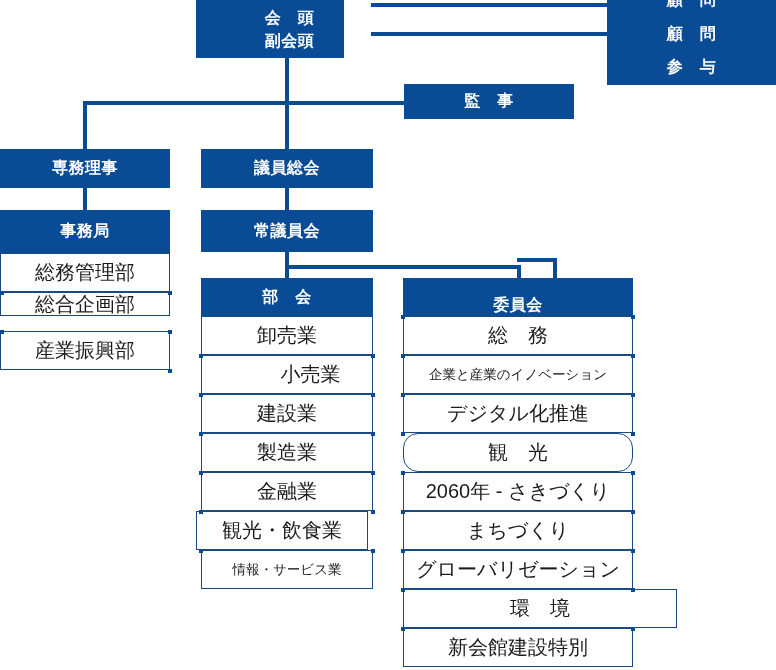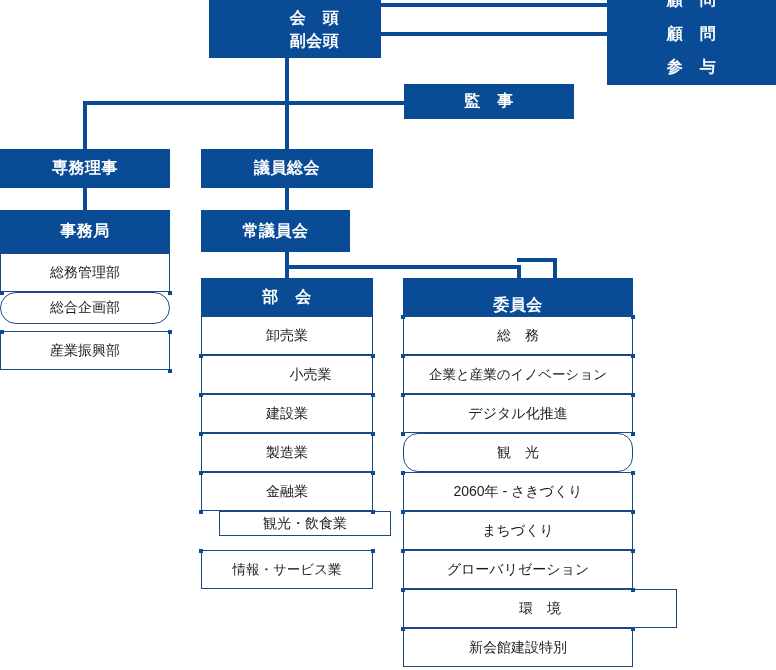--- a/index.html
+++ b/index.html
@@ -37,21 +37,21 @@
     letter-spacing: 0.5px;
   }
   .node.filled.two-line {
     flex-direction: column;
     line-height: 1.45;
   }
   .node.outline {
     background: #ffffff;
     color: #1b1b1b;
     font-weight: normal;
-    font-size: 14px;
+    font-size: 20px;
     border: 1px solid #1b4a82;
   }
   .node.outline.tight {
     font-size: 13.5px;
   }
 
   
   .ln {
     position: absolute;
     background: #0a4b96;
@@ -126,21 +126,21 @@
   <div class="tick" style="left:631px; top:549px;"></div>
   <div class="tick" style="left:631px; top:588px;"></div>
   <div class="tick" style="left:631px; top:627px;"></div>
 
   <div class="tick" style="left:0px; top:291px;"></div>
   <div class="tick" style="left:0px; top:330px;"></div>
   <div class="tick" style="left:168px; top:291px;"></div>
   <div class="tick" style="left:168px; top:330px;"></div>
   <div class="tick" style="left:168px; top:369px;"></div>
 
-  <div class="node filled two-line" style="left:209px; top:0px; width:172px; height:58px;padding-left:39px;">
+  <div class="node filled two-line" style="left:196px; top:0px; width:148px; height:58px;padding-left:39px;">
     <span>会　頭</span>
     <span>副会頭</span>
   </div>
 
   <div class="node filled" style="left:607px; top:-18px; width:169px; height:103px; flex-direction:column; justify-content:center; line-height:2.1;">
     <span>顧　問</span>
     <span>顧　問</span>
     <span>参　与</span>
   </div>
 
@@ -152,32 +152,32 @@
     <span>専務理事</span>
   </div>
 
   <div class="node filled" style="left:0px; top:210px; width:170px; height:43px;">
     <span>事務局</span>
   </div>
 
   <div class="node outline" style="left:0px; top:253px; width:170px; height:39px;">
     <span>総務管理部</span>
   </div>
-  <div class="node outline" style="left:0px; top:292px; width:170px; height:32px;border-radius:18px;">
+  <div class="node outline" style="left:0px; top:292px; width:170px; height:24px;">
     <span>総合企画部</span>
   </div>
   <div class="node outline" style="left:0px; top:331px; width:170px; height:39px;">
     <span>産業振興部</span>
   </div>
 
   <div class="node filled" style="left:201px; top:149px; width:172px; height:39px;">
     <span>議員総会</span>
   </div>
 
-  <div class="node filled" style="left:201px; top:210px; width:149px; height:42px;">
+  <div class="node filled" style="left:201px; top:210px; width:172px; height:42px;">
     <span>常議員会</span>
   </div>
 
   <div class="node filled" style="left:201px; top:278px; width:172px; height:38px;text-align:center;">
     <span>部　会</span>
   </div>
   <div class="node outline" style="left:201px; top:316px; width:172px; height:39px;">
     <span>卸売業</span>
   </div>
   <div class="node outline" style="left:201px; top:355px; width:172px; height:39px;padding-left:47px;">
@@ -185,21 +185,21 @@
   </div>
   <div class="node outline" style="left:201px; top:394px; width:172px; height:39px;">
     <span>建設業</span>
   </div>
   <div class="node outline" style="left:201px; top:433px; width:172px; height:39px;">
     <span>製造業</span>
   </div>
   <div class="node outline" style="left:201px; top:472px; width:172px; height:39px;">
     <span>金融業</span>
   </div>
-  <div class="node outline" style="left:219px; top:511px; width:172px; height:25px;">
+  <div class="node outline" style="left:196px; top:511px; width:172px; height:39px;">
     <span>観光・飲食業</span>
   </div>
   <div class="node outline tight" style="left:201px; top:550px; width:172px; height:39px;">
     <span>情報・サービス業</span>
   </div>
 
   <div class="node filled" style="left:403px; top:278px; width:230px; height:38px;align-items:flex-end;">
     <span>委員会</span>
   </div>
   <div class="node outline tight" style="left:403px; top:355px; width:230px; height:39px;">

